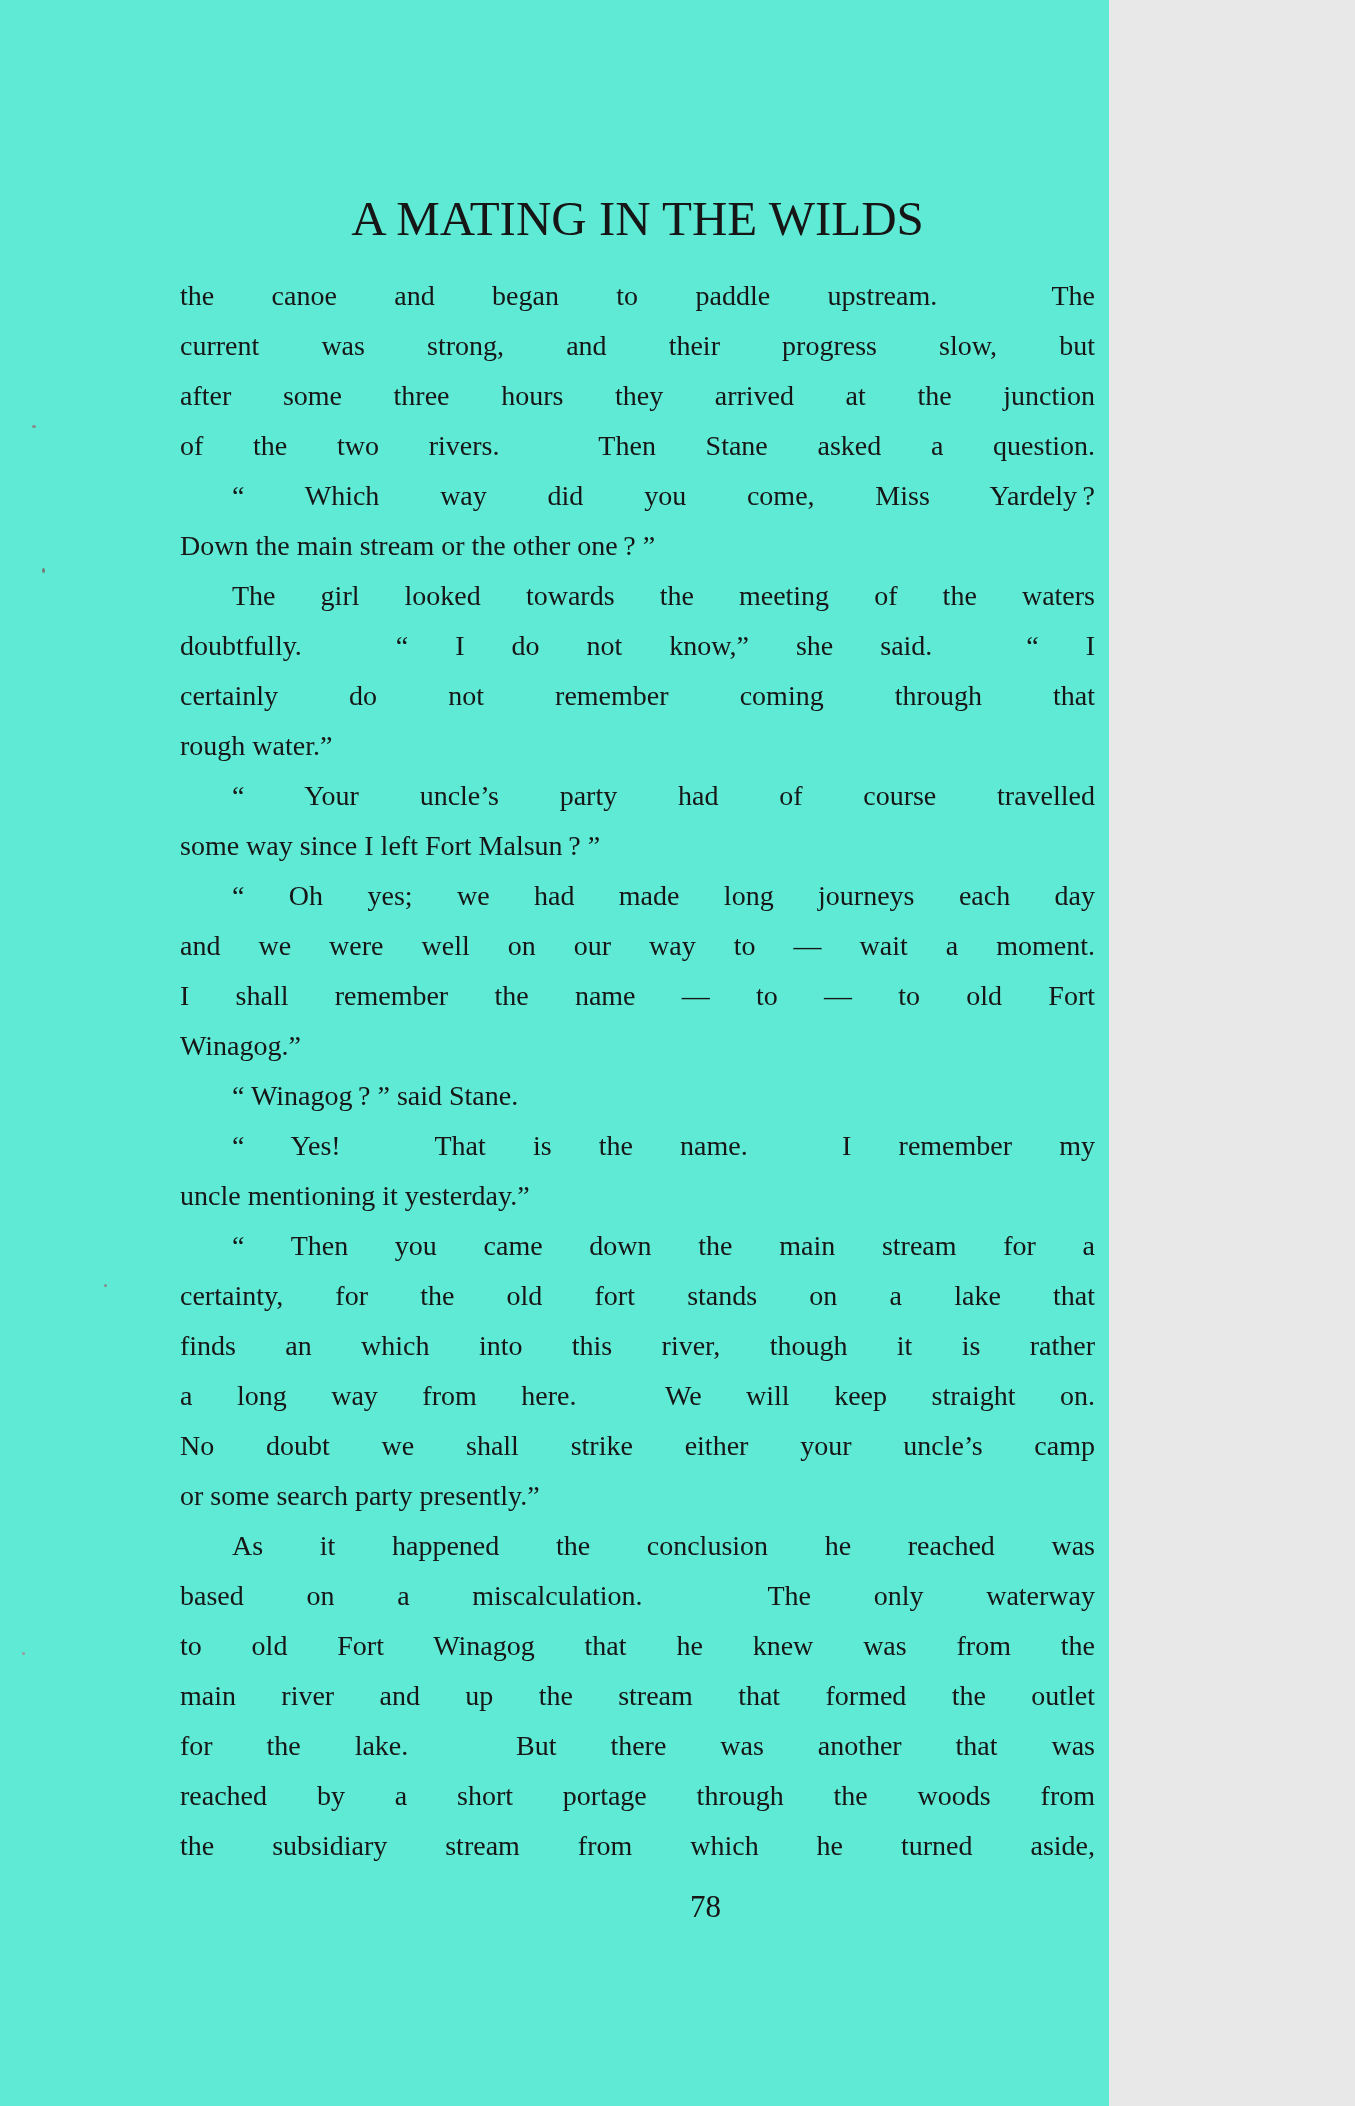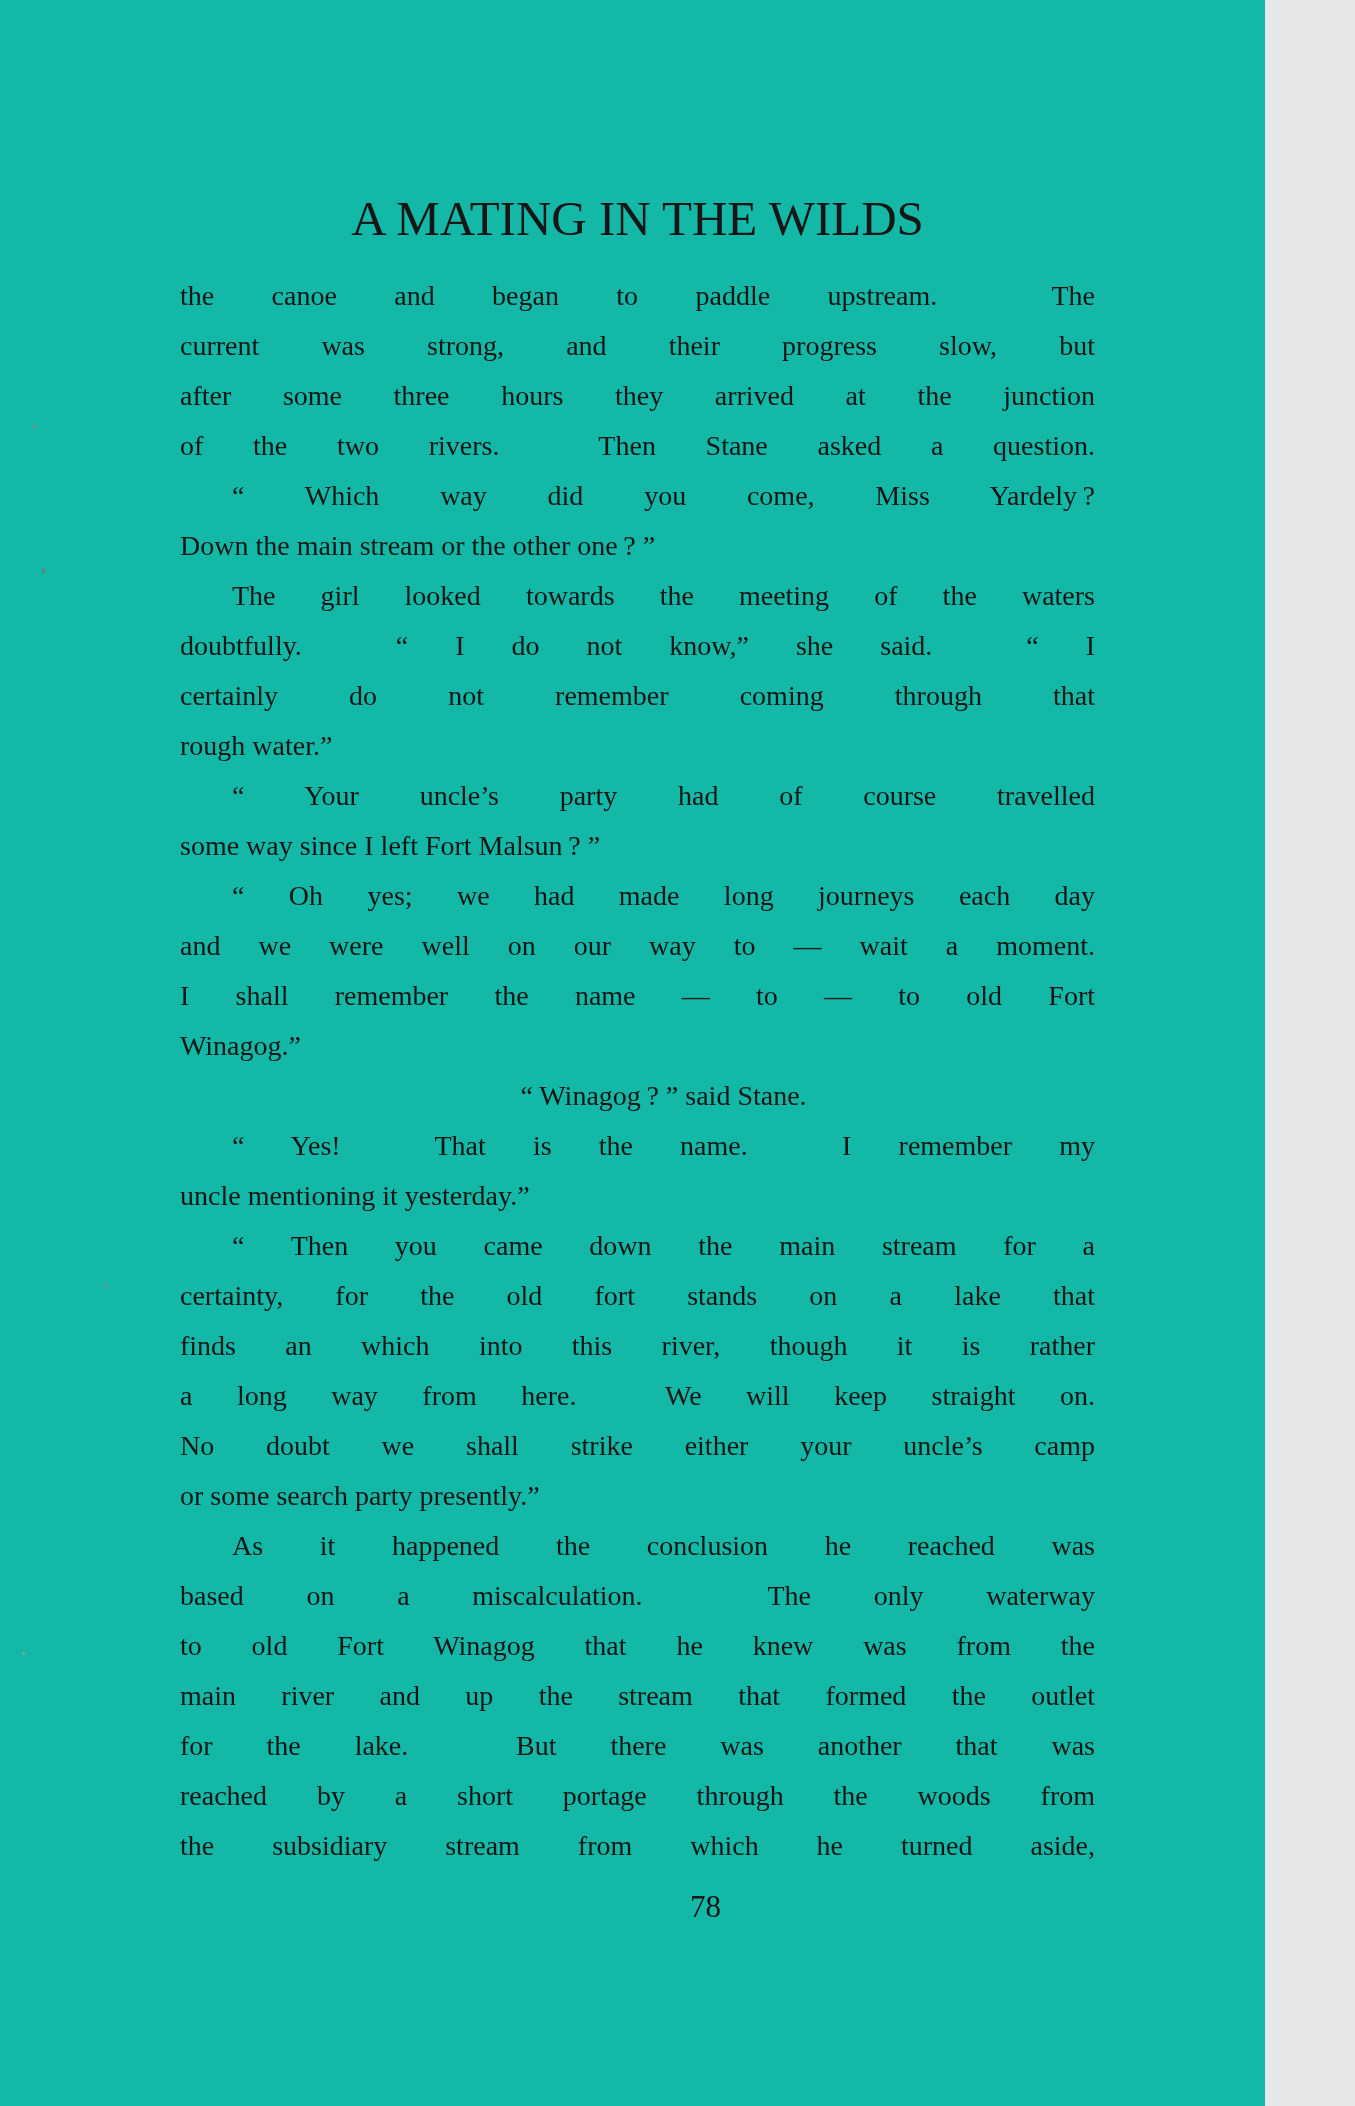--- a/index.html
+++ b/index.html
@@ -2,23 +2,23 @@
 <html><head>
 <meta charset="utf-8">
 <style>
   html, body {
     margin: 0;
     padding: 0;
     background: #e8e8e8;
   }
   .page {
     position: relative;
-    width: 1265px;
+    width: 1109px;
     height: 2106px;
-    background: #14b8a6;
+    background: #5eead4;
     overflow: hidden;
     font-family: "Liberation Serif", serif;
     color: #161616;
   }
   .chapter-title {
     position: absolute;
     top: 193px;
     left: 180px;
     width: 915px;
     text-align: center;
@@ -39,21 +39,20 @@
   .line {
     height: 50px;
     overflow: visible;
   }
   .line.j {
     text-align: justify;
     text-align-last: justify;
   }
   .line.ind {
     padding-left: 52px;
-    text-align: center;
   }
   .page-number {
     position: absolute;
     top: 1882px;
     left: 180px;
     width: 915px;
     text-align: center;
     font-size: 31px;
     line-height: 50px;
     transform: translateX(68px);

